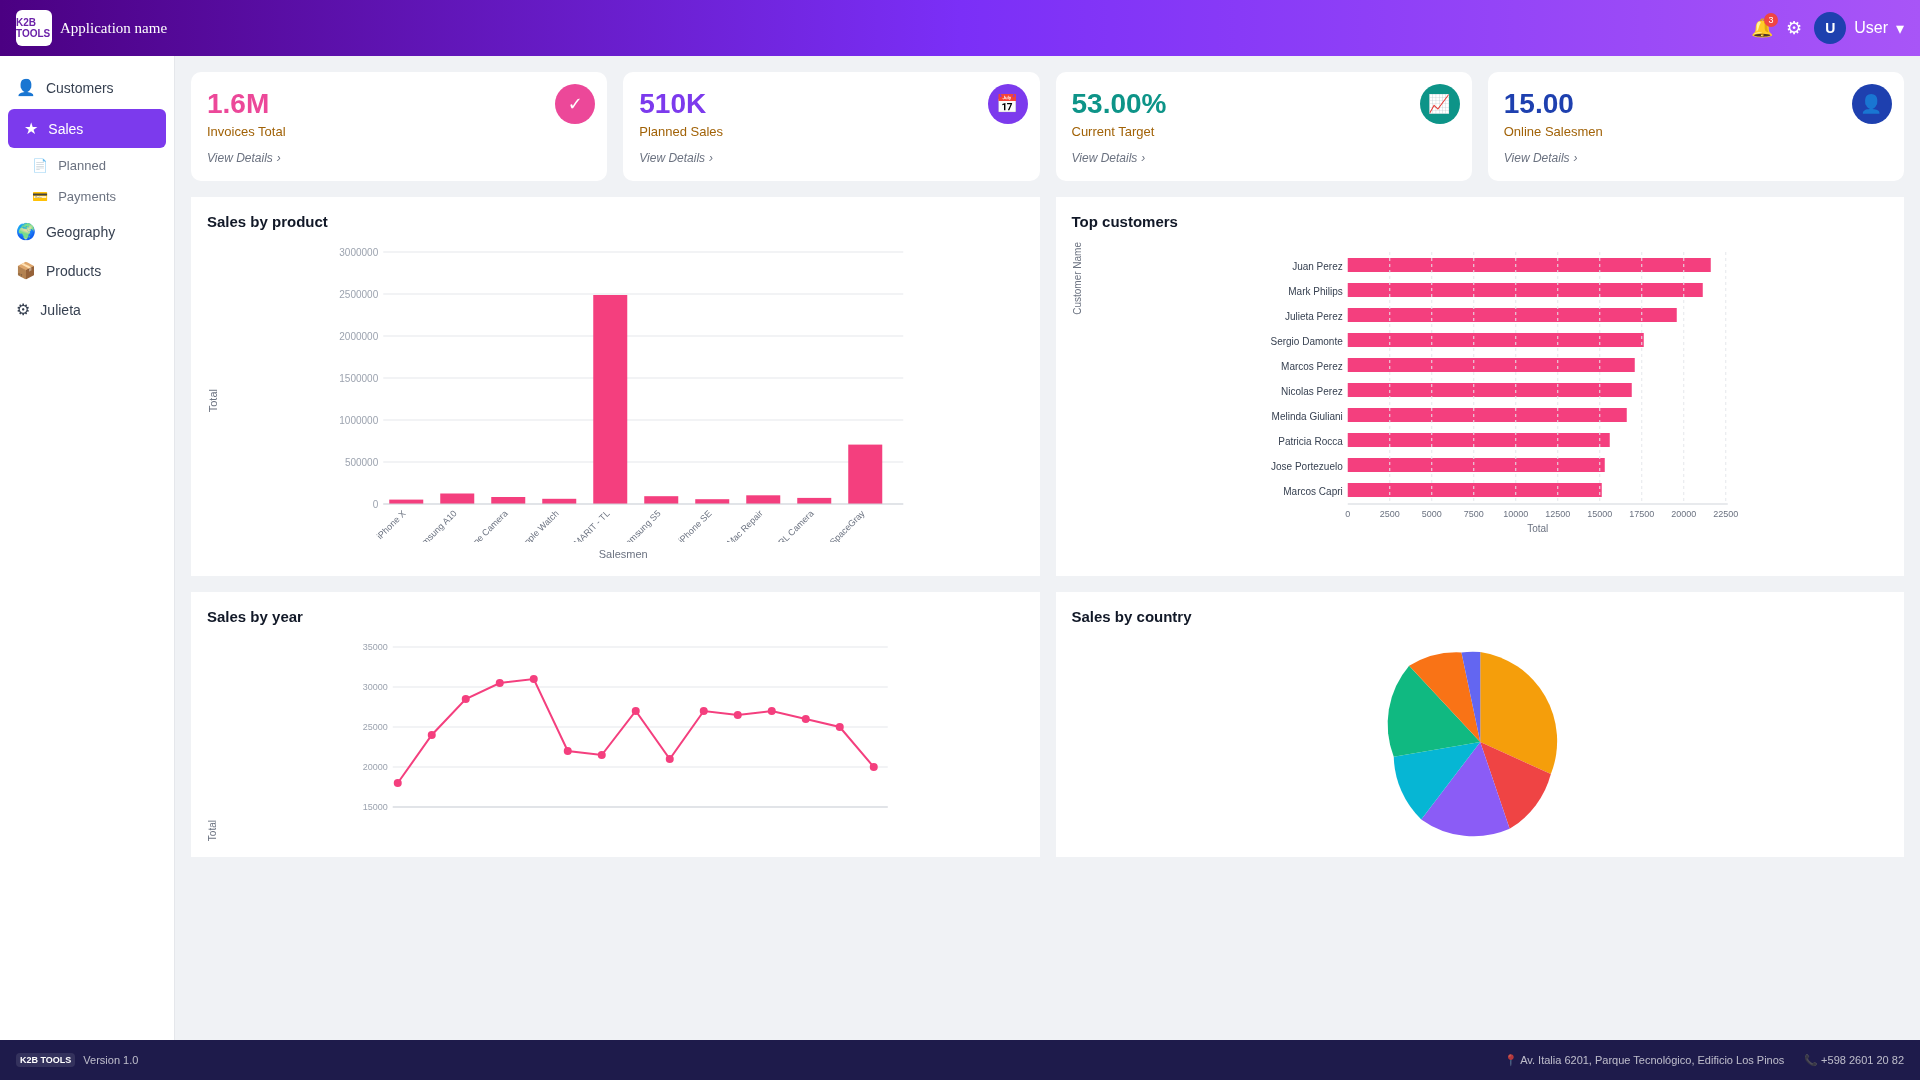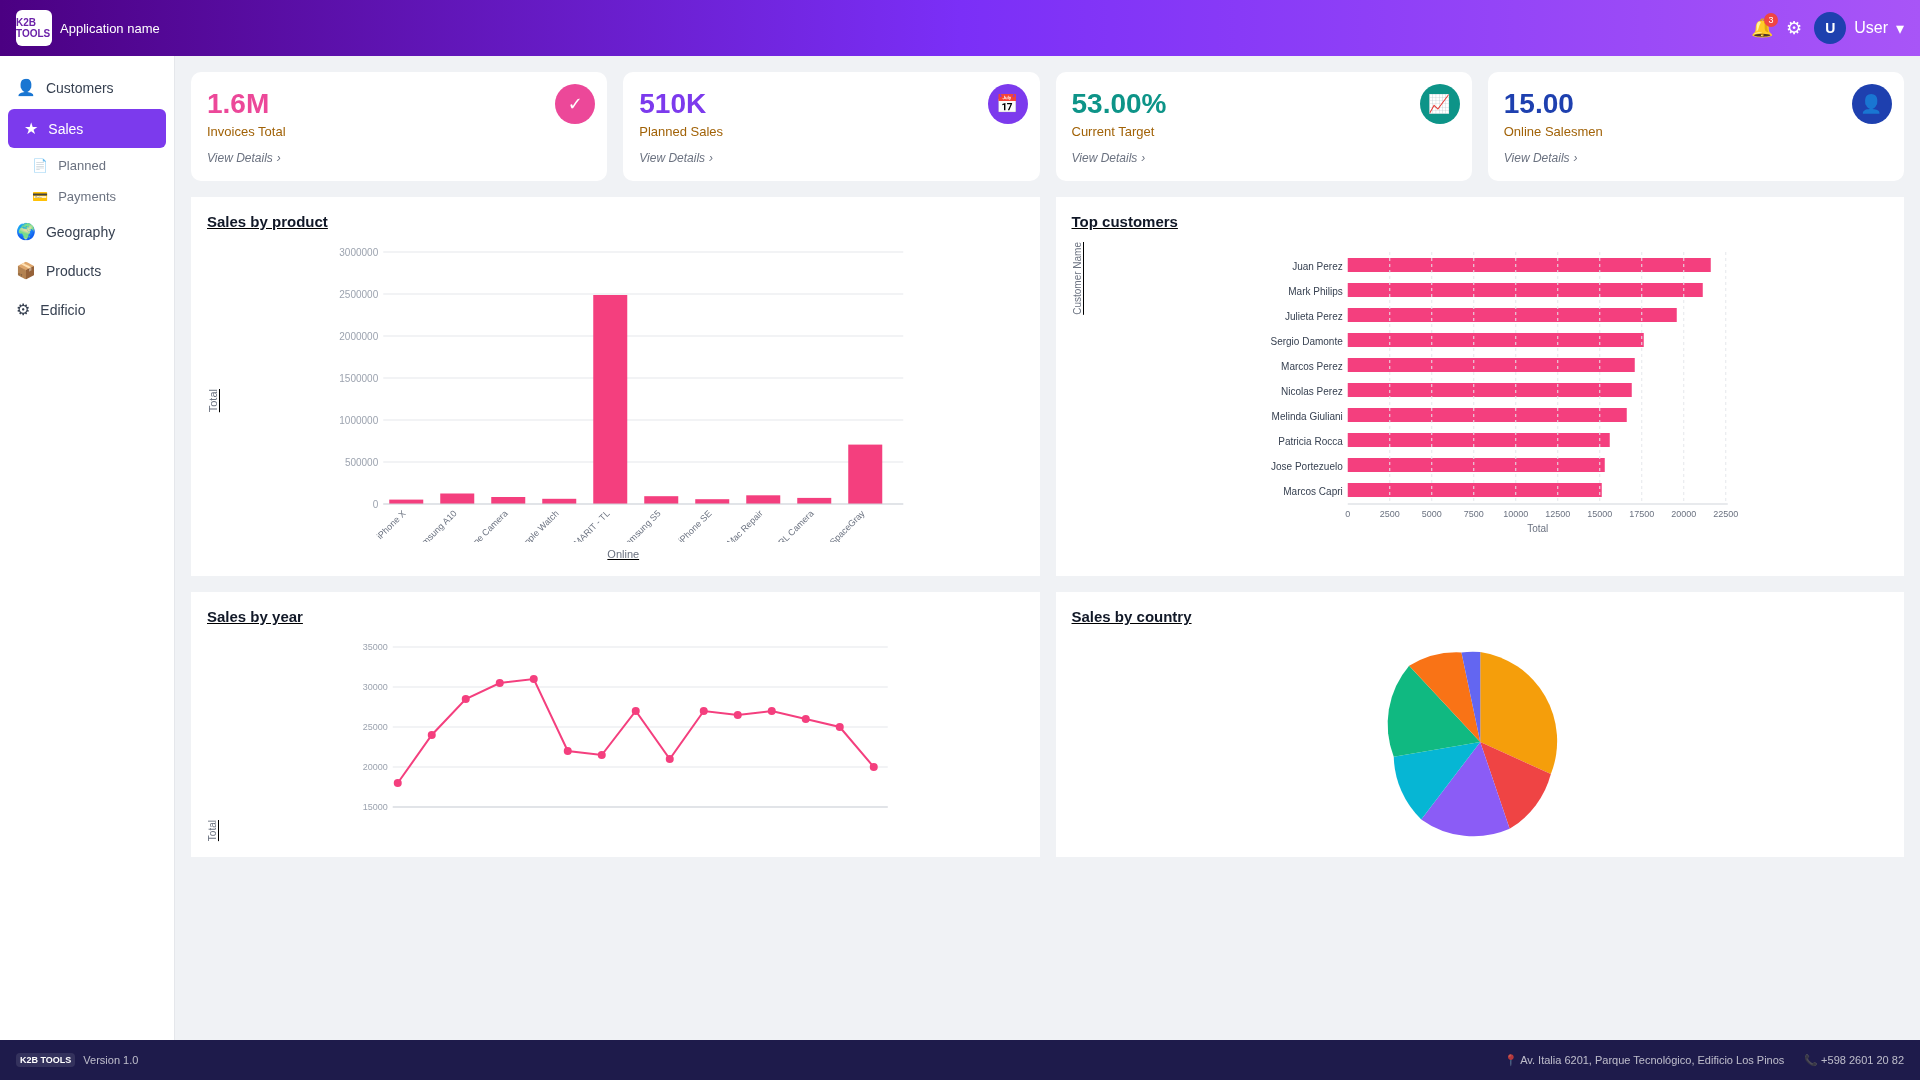--- a/index.html
+++ b/index.html
@@ -23,21 +23,21 @@
       gap: 8px;
       color: white;
     }
     .logo-box {
       background: white;
       border-radius: 6px;
       width: 36px; height: 36px;
       display: flex; align-items: center; justify-content: center;
     }
     .logo-text { color: #6b21a8; font-size: 10px; font-weight: bold; line-height: 1.1; }
-    .app-name { color: white; font-size: 13px; font-weight: 500; }
+    .app-name { color: white; font-size: 15px; font-weight: 500; font-family: Liberation Serif, serif; }
     .search-bar {
       background: rgba(255,255,255,0.15);
       border: 1px solid rgba(255,255,255,0.3);
       border-radius: 20px;
       padding: 6px 14px;
       display: flex; align-items: center; gap: 8px;
       width: 420px;
     }
     .search-bar input {
       background: none; border: none; outline: none;
@@ -148,21 +148,20 @@
     .charts-row {
       display: grid;
       grid-template-columns: 1fr 1fr;
       gap: 16px;
       margin-bottom: 16px;
     }
     .chart-card {
       background: white;
       border-radius: 0;
       padding: 16px;
-      text-decoration: underline;
     }
     .chart-title {
       font-size: 15px; font-weight: 600; color: #111827;
       margin-bottom: 12px;
     }
 
     
     .footer {
       background: #1e1b4b;
       height: 40px;
@@ -237,21 +236,21 @@
     <div class="sidebar-item">
       <span class="icon">🌍</span>
       <span>Geography</span>
     </div>
     <div class="sidebar-item">
       <span class="icon">📦</span>
       <span>Products</span>
     </div>
     <div class="sidebar-item">
       <span class="icon">⚙</span>
-      <span>Edificio</span>
+      <span>Julieta</span>
     </div>
   </nav>
 
   <main class="main-content">
 
     <div class="kpi-row">
       <div class="kpi-card">
         <div class="kpi-icon pink" style="color:white">✓</div>
         <div class="kpi-value pink">1.6M</div>
         <div class="kpi-label">Invoices Total</div>
@@ -336,21 +335,21 @@
               <text transform="translate(124,272) rotate(-45)" font-size="9" fill="#6b7280" text-anchor="end">Samsung A10</text>
               <text transform="translate(175,272) rotate(-45)" font-size="9" fill="#6b7280" text-anchor="end">Polaroid Type Camera</text>
               <text transform="translate(226,272) rotate(-45)" font-size="9" fill="#6b7280" text-anchor="end">Apple Watch</text>
               <text transform="translate(277,272) rotate(-45)" font-size="9" fill="#6b7280" text-anchor="end">Leica ELMARIT - TL</text>
               <text transform="translate(328,272) rotate(-45)" font-size="9" fill="#6b7280" text-anchor="end">Samsung S5</text>
               <text transform="translate(379,272) rotate(-45)" font-size="9" fill="#6b7280" text-anchor="end">iPhone SE</text>
               <text transform="translate(430,272) rotate(-45)" font-size="9" fill="#6b7280" text-anchor="end">Mac Repair</text>
               <text transform="translate(481,272) rotate(-45)" font-size="9" fill="#6b7280" text-anchor="end">Canon DSRL Camera</text>
               <text transform="translate(532,272) rotate(-45)" font-size="9" fill="#6b7280" text-anchor="end">Ipad Pro SpaceGray</text>
             </svg>
-            <div style="text-align:center; font-size:11px; color:#6b7280; margin-top:2px;">Online</div>
+            <div style="text-align:center; font-size:11px; color:#6b7280; margin-top:2px;">Salesmen</div>
           </div>
         </div>
       </div>
 
       <div class="chart-card">
         <div class="chart-title">Top customers</div>
         <div style="display:flex; align-items:flex-start;">
           <div style="writing-mode:vertical-rl; transform:rotate(180deg); font-size:10px; color:#6b7280; margin-right:4px;">Customer Name</div>
           <div style="flex:1;">
             <svg id="hbar-chart" viewBox="0 0 520 290" style="width:100%;height:290px;">

